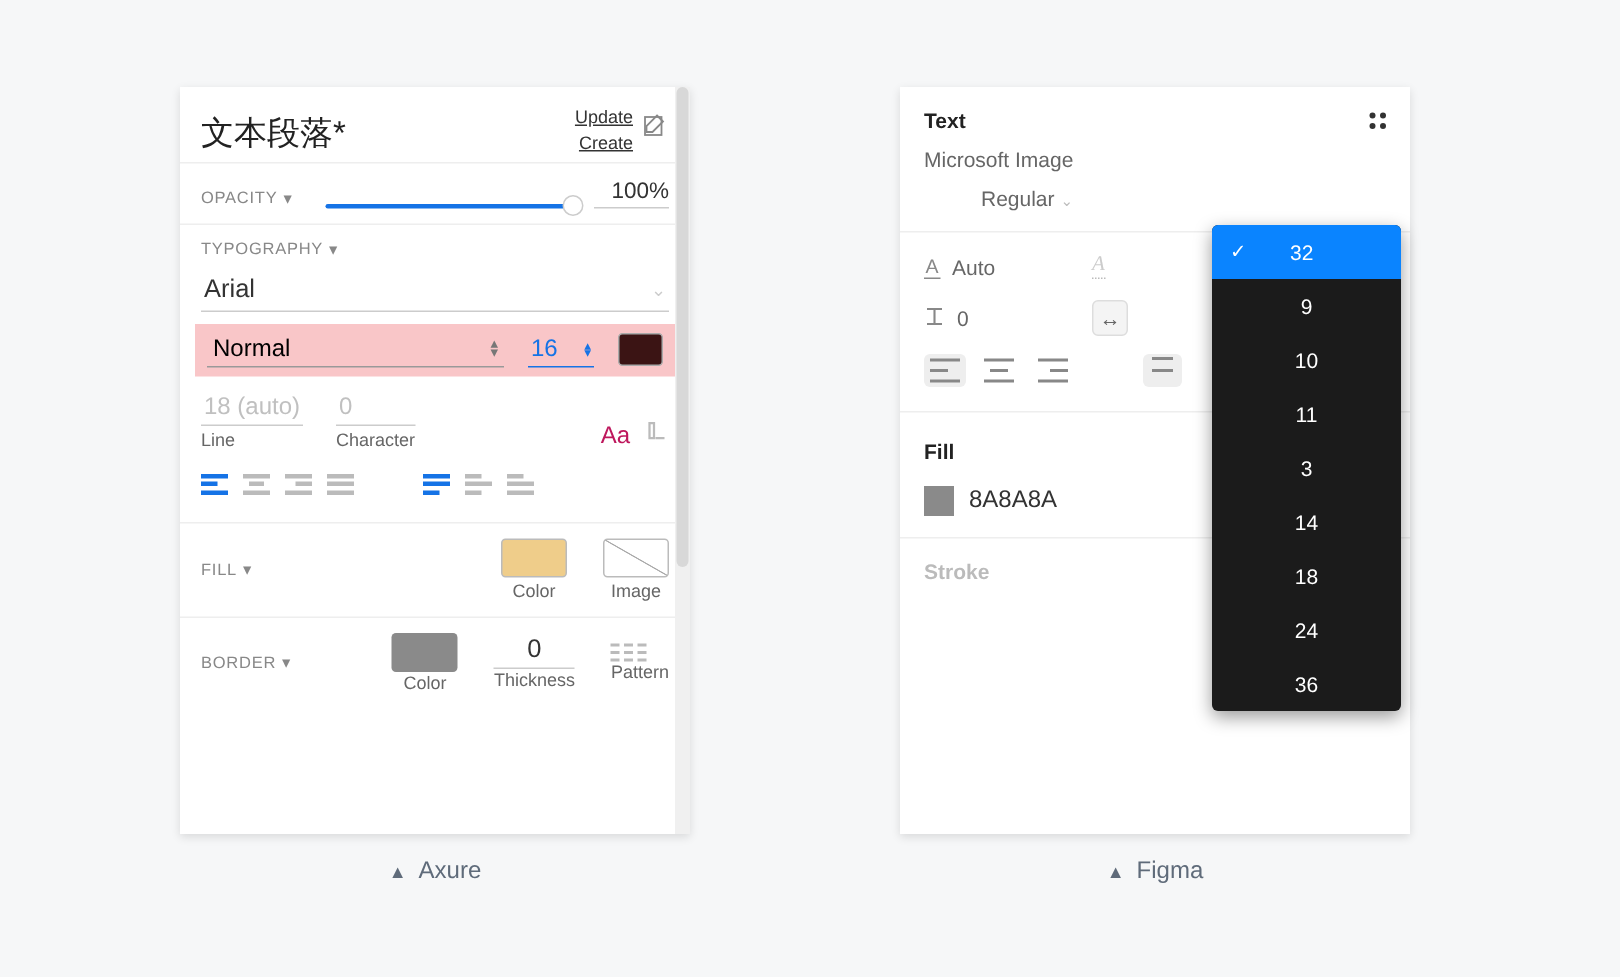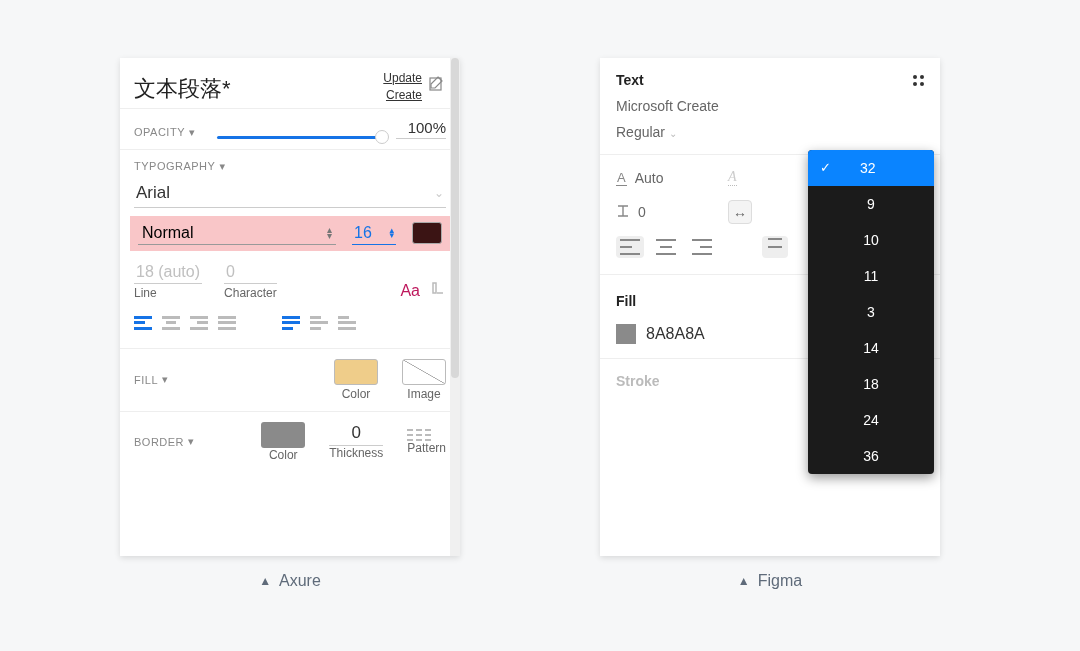--- a/index.html
+++ b/index.html
@@ -65,21 +65,21 @@
   .ax-scrollbar { position:absolute; top:0; right:0; width:10px; height:100%; background:#f0f0f0;}
   .ax-scrollthumb { position:absolute; top:0; left:1px; width:8px; height:320px; background:#d8d8d8; border-radius:4px;}
 
   
   .fg-section { border-bottom:1px solid #eee; padding:14px 16px; position:relative;}
   .fg-header { display:flex; justify-content:space-between; align-items:center; padding:14px 16px 10px;}
   .fg-title { font-weight:600; font-size:14px; color:#222;}
   .fg-dots4 { display:grid; grid-template-columns:4px 4px; grid-template-rows:4px 4px; gap:3px;}
   .fg-dots4 span { background:#333; border-radius:50%; }
   .fg-font { color:#666; font-size:14px; padding:0 16px 10px; }
-  .fg-weight-row { display:flex; align-items:center; gap:6px; padding:0 16px 14px; color:#666; font-size:14px;}
+  .fg-weight-row { display:flex; align-items:center; gap:6px; padding:0 16px 14px; color:#666; font-size:14px;margin-left:38px;}
   .fg-chev { color:#bbb; font-size:10px;}
   .fg-ctrls { display:flex; gap:22px; flex-wrap:wrap; padding:0 16px;}
   .fg-ctrl { display:flex; align-items:center; gap:8px; color:#666; font-size:14px; min-width:90px;}
   .fg-ico { color:#888; font-size:13px; border-bottom:1px solid #888; padding:0 1px;}
   .fg-resize-icon { width:24px; height:24px; border:1px solid #ddd; border-radius:4px; background:#f4f4f4; display:flex; align-items:center; justify-content:center; font-size:14px;}
   .fg-align-row { display:flex; gap:8px; padding:12px 16px 16px;}
   .fg-al-btn { width:28px; height:22px; display:flex; flex-direction:column; justify-content:space-between; padding:3px 4px; border-radius:4px;}
   .fg-al-btn span { height:2px; background:#888; display:block;}
   .fg-al-btn span.w60 { width:60%;}
   .fg-al-btn.sel { background:#eee;}
@@ -282,21 +282,21 @@
     <div class="panel figma">
       <div class="fg-header">
         <span class="fg-title">Text</span>
         <span class="fg-dots4">
             <span></span>
             <span></span>
             <span></span>
             <span></span>
           </span>
       </div>
-      <div class="fg-font">Microsoft Create</div>
+      <div class="fg-font">Microsoft Image</div>
       <div class="fg-weight-row">
         <span><span>Regular</span> <span class="fg-chev">⌄</span></span>
       </div>
 
       <div class="fg-section" style="border-top:1px solid #eee; border-bottom:1px solid #eee; padding:14px 0 0 0;">
         <div class="fg-ctrls">
           <div class="fg-ctrl">
             <span class="fg-ico">A</span>
             <span>Auto</span>
           </div>

